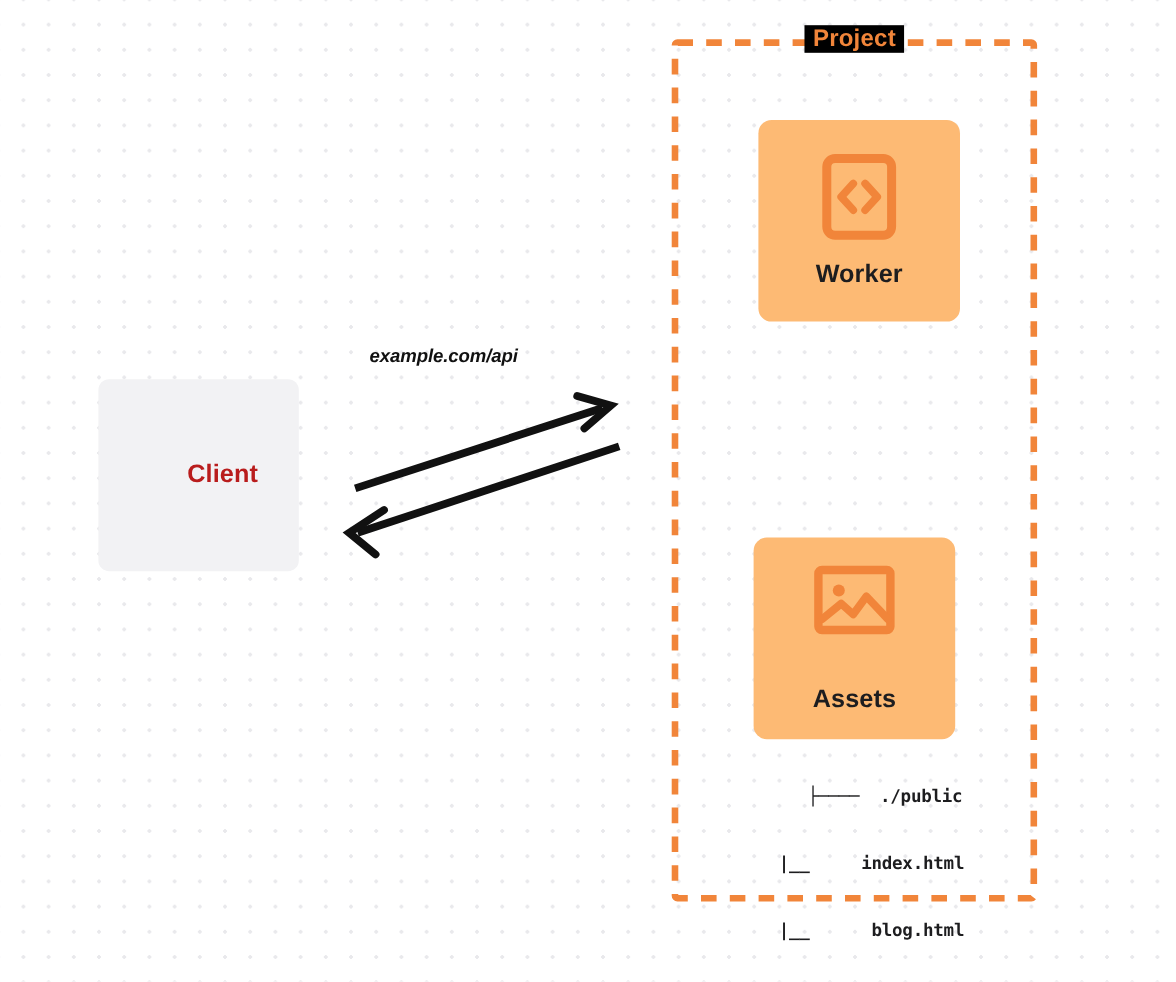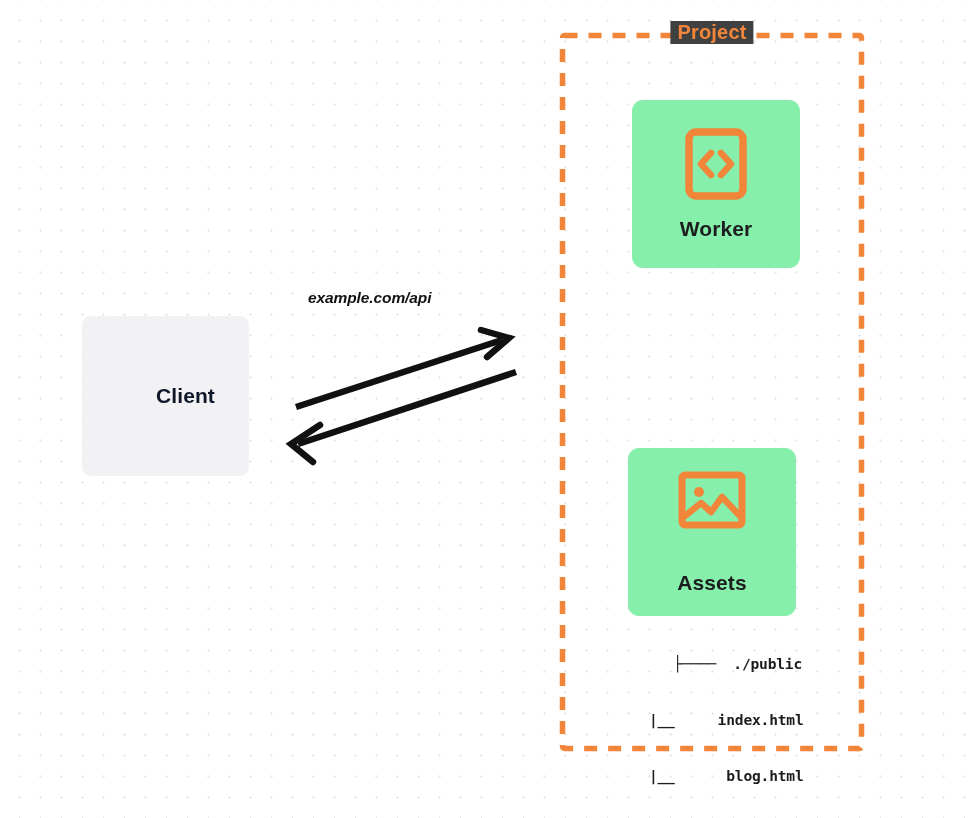--- a/index.html
+++ b/index.html
@@ -32,21 +32,21 @@
     height: 160px;
     background: #f2f2f4;
     border-radius: 9px;
     display: flex;
     align-items: center;
     justify-content: center;
   }
   .client-label {
     font-size: 21px;
     font-weight: bold;
-    color: #0f172a;
+    color: #b91c1c;
     letter-spacing: 0.1px;
     margin-left: 40px;
   }
 
   
   .arrow-layer {
     position: absolute;
     left: 0;
     top: 0;
     width: 980px;
@@ -79,33 +79,33 @@
     left: -3px;
     top: -3px;
     width: 310px;
     height: 724px;
   }
   .project-title {
     position: absolute;
     left: 50%;
     top: -12px;
     transform: translateX(-50%);
-    background: #404040;
+    background: #000000;
     padding: 0 7px;
     font-size: 20px;
     font-weight: bold;
     color: #f1853a;
     letter-spacing: 0.2px;
     white-space: nowrap;
   }
 
   
   .service-card {
     position: absolute;
-    background: #86efac;
+    background: #fdba74;
     border-radius: 11px;
     display: flex;
     flex-direction: column;
     align-items: center;
     justify-content: center;
   }
   .worker-card {
     left: 632px;
     top: 100px;
     width: 168px;

